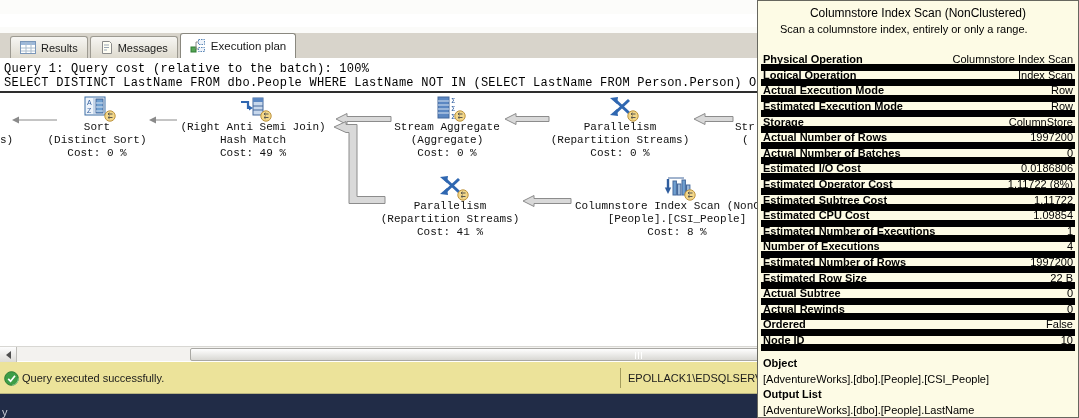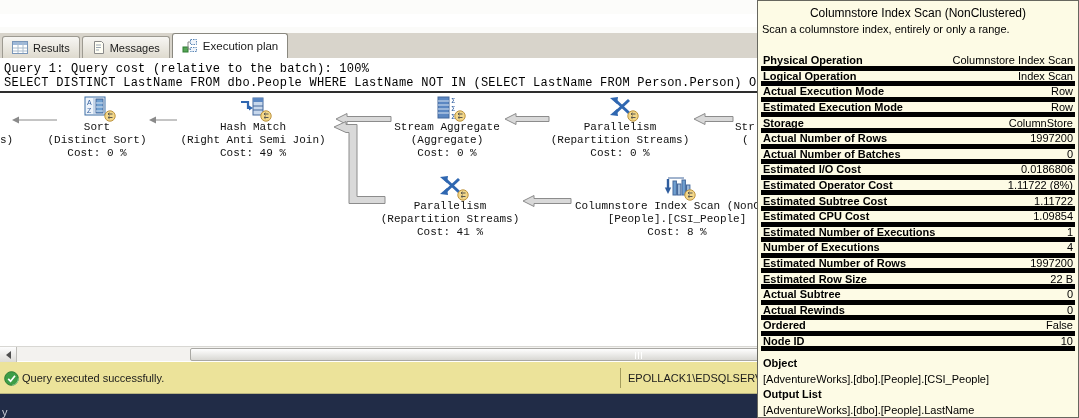--- a/index.html
+++ b/index.html
@@ -8,21 +8,21 @@
     position:relative; width:1079px; height:418px; overflow:hidden;
     background:#fff; font-family:"Liberation Sans","DejaVu Sans",sans-serif;
   }
   
   .top-strip { position:absolute; left:0; top:0; width:100%; height:14px; background:#fcfcfa; }
   .zoom-row  { position:absolute; left:0; top:14px; width:100%; height:19px; background:#fbfbf9;margin-top:13px; }
   .zoom-combo { position:absolute; left:3px; top:1px; height:17px; display:flex; align-items:center; gap:6px; font-size:11px; color:#1c1c1c; }
   .dd-arrow { width:0; height:0; border-left:4px solid transparent; border-right:4px solid transparent; border-top:5px solid #4a4a4a; display:inline-block; }
   .mini-left { width:0; height:0; border-top:4px solid transparent; border-bottom:4px solid transparent; border-right:5px solid #6a6a6a; display:inline-block; margin-left:10px; }
   
-  .tab-strip { position:absolute; left:0; top:33px; width:100%; height:25px; background:#d8d4cb; display:flex; align-items:flex-end; padding-left:2px; }
+  .tab-strip { position:absolute; left:0; top:33px; width:100%; height:25px; background:#d8d4cb; display:flex; align-items:flex-end; padding-left:10px; }
   .tab {
     height:22px; display:flex; align-items:center; gap:5px; padding:0 9px;
     font-size:11px; color:#1a1a1a; background:linear-gradient(#f7f6f3,#dedace);
     border:1px solid #9d9a91; border-bottom:none; border-radius:3px 3px 0 0; margin-right:2px;
   }
   .tab.active { height:25px; background:#fff; border-color:#8a887f; font-size:11.5px; }
   
   .query-area { position:absolute; left:0; top:58px; width:100%; height:35px; background:#fff; }
   .qline { position:absolute; left:4px; white-space:nowrap; font-family:"Liberation Mono","DejaVu Sans Mono",monospace; font-size:12px; letter-spacing:.25px; color:#000; }
   .q1 { top:4px; } .q2 { top:18px; }
@@ -56,23 +56,23 @@
   .status-server { position:absolute; left:628px; top:10px; font-size:11px; color:#1b1b1b; white-space:nowrap; }
   
   .navy-bar { position:absolute; left:0; top:394px; width:100%; height:24px; background:#212c47; }
   .navy-frag { position:absolute; left:2px; top:12px; color:#c8ccd6; font-size:11px; }
   
   .tooltip-panel {
     position:absolute; left:757px; top:0; width:322px; height:418px; z-index:10;
     background:#fdfbe5; border:1px solid #67675f; font-size:11px; color:#000;
   }
   .tt-title { position:absolute; left:0; top:5px; width:100%; text-align:center; font-weight:normal; font-size:12px; }
-  .tt-subtitle { position:absolute; left:4px; top:22px; font-size:11px; }
+  .tt-subtitle { position:absolute; left:22px; top:22px; font-size:11px; }
   .tt-rows { position:absolute; left:3px; top:54px; width:314px; }
-  .tt-row { height:15.6px; display:flex; justify-content:space-between; align-items:center; border-bottom:5px solid #000000; padding:0 2px; }
+  .tt-row { height:15.6px; display:flex; justify-content:space-between; align-items:center; border-bottom:7px solid #000000; padding:0 2px; }
   .tt-row .lbl { font-weight:bold; white-space:nowrap; }
   .tt-row .val { white-space:nowrap; }
   .tt-objects { position:absolute; left:5px; top:355px; width:312px; line-height:15.5px; }
   .tt-objects .lbl { font-weight:bold; }
 </style>
 </head>
 <body>
 
 <div id="app">
 
@@ -181,22 +181,22 @@
         <line x1="15" y1="10" x2="25" y2="10" stroke="#44699c"></line>
         <line x1="15" y1="14" x2="25" y2="14" stroke="#44699c"></line>
         <path d="M3 6 L10 6 L10 12 L13 12" stroke="#2f67b1" stroke-width="2.2" fill="none"></path>
         <polygon points="15,12 11,9.5 11,14.5" fill="#2f67b1"></polygon>
       </svg>
       <svg class="op-badge" width="12" height="12">
         <circle cx="6" cy="6" r="5.2" fill="#f3d789" stroke="#bd9440"></circle>
         <path d="M8.5 4 L4.5 4 M5.5 2.8 L4 4 L5.5 5.2 M8.5 7.5 L4.5 7.5 M5.5 6.3 L4 7.5 L5.5 8.7" stroke="#4a4a4a" stroke-width="0.9" fill="none"></path>
       </svg>
     </div>
+    <div>(Right Anti Semi Join)</div>
     <div>Hash Match</div>
-    <div>(Right Anti Semi Join)</div>
     <div>Cost: 49 %</div>
   </div>
 
   <div class="op" id="op-stream">
     <div class="op-icon">
       <svg width="30" height="24">
         <rect x="6" y="1" width="11" height="21" fill="#5b87c2" stroke="#44699c"></rect>
         <line x1="6" y1="5" x2="17" y2="5" stroke="#d8e4f2"></line>
         <line x1="6" y1="9" x2="17" y2="9" stroke="#d8e4f2"></line>
         <line x1="6" y1="13" x2="17" y2="13" stroke="#d8e4f2"></line>

